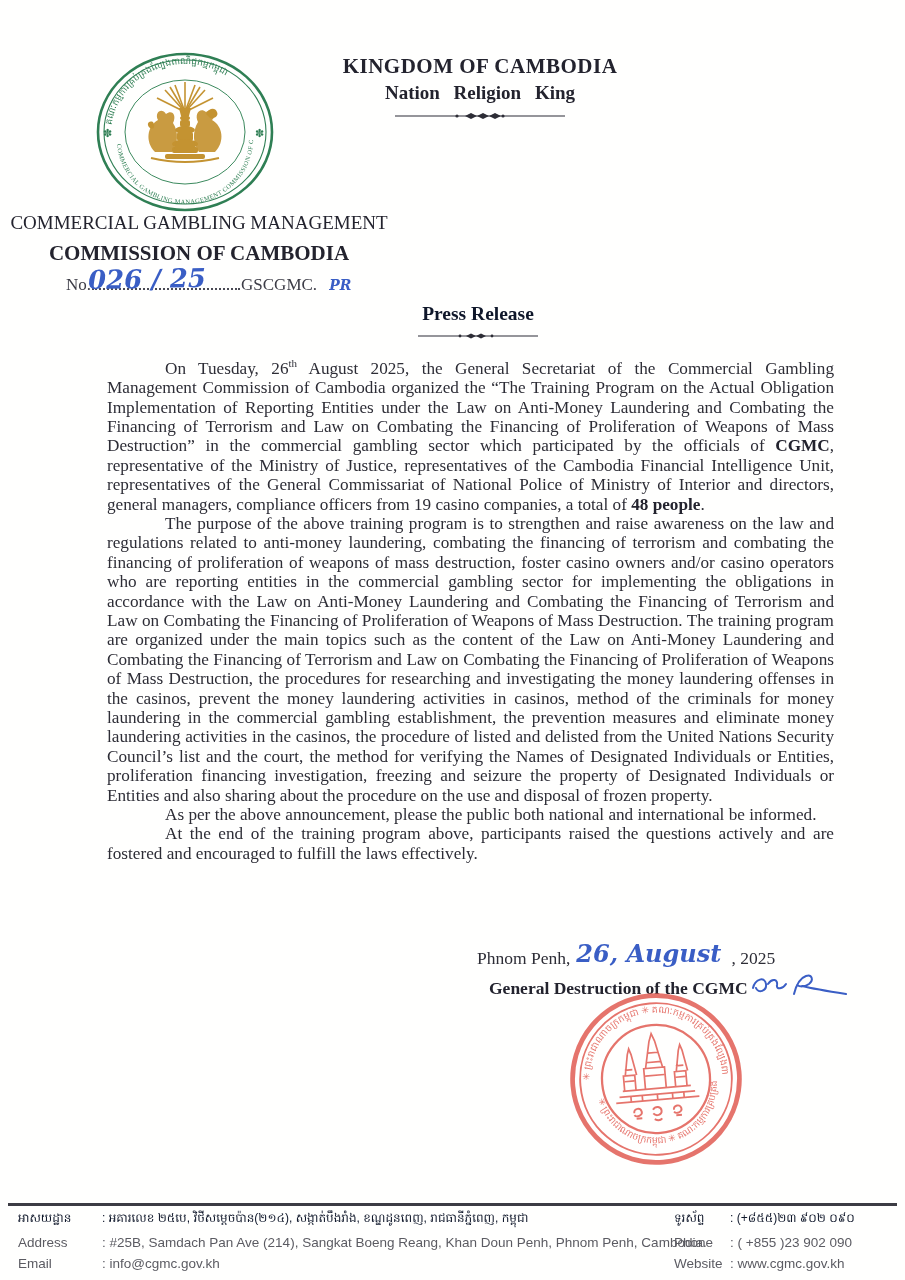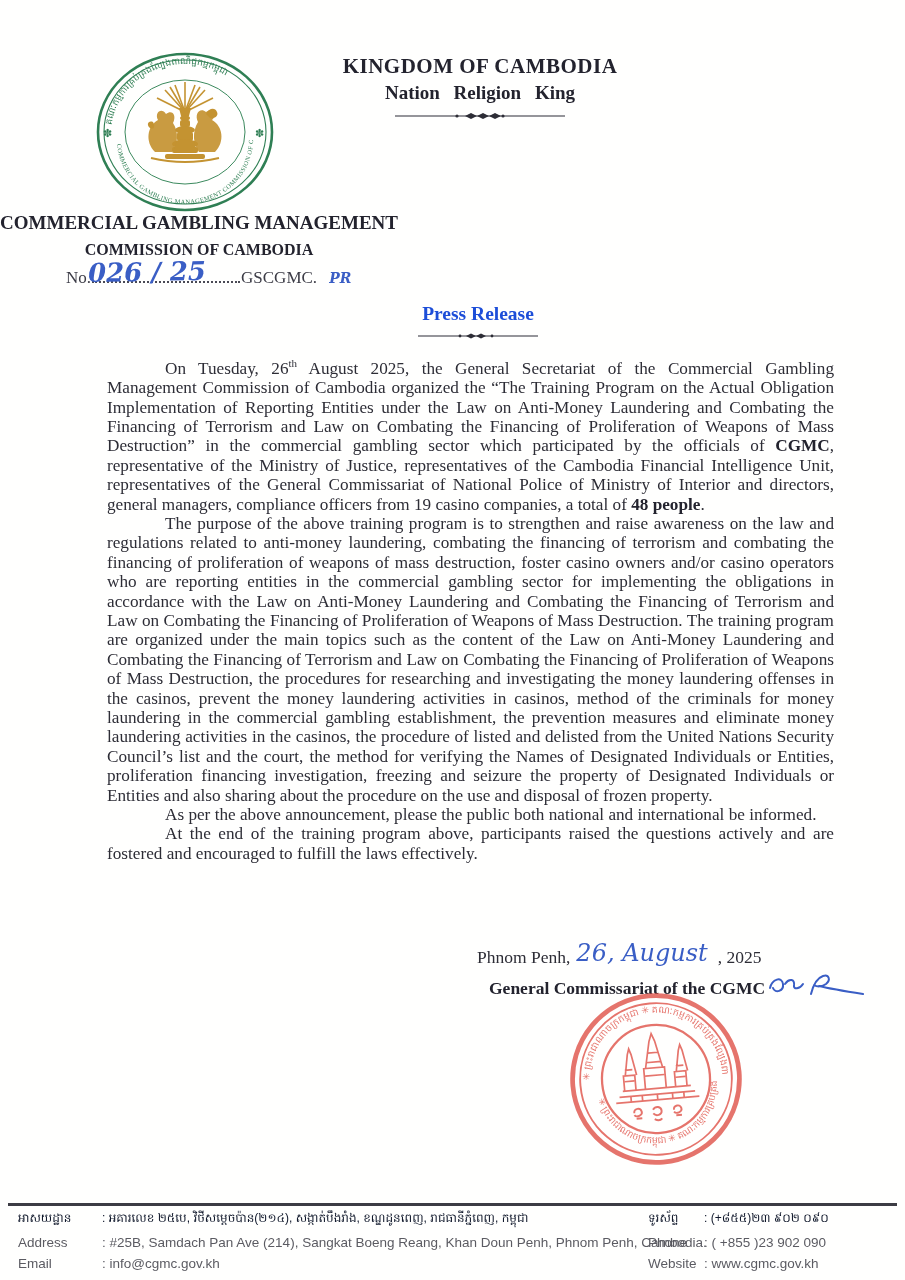--- a/index.html
+++ b/index.html
@@ -13,50 +13,50 @@
     overflow:hidden;
   }
   
   .kingdom-block{position:absolute;left:290px;top:32px;width:380px;text-align:center;margin-top:22px;}
   .kingdom-title{font-size:21px;font-weight:bold;color:#23232e;letter-spacing:.5px;}
   .kingdom-motto{font-size:19px;font-weight:bold;color:#23232e;word-spacing:9px;margin-top:3px;text-align:center;}
   .ornament{margin:6px auto 0;display:block;}
   .logo{position:absolute;left:95px;top:52px;width:180px;height:165px;}
   
   .org-block{position:absolute;left:0px;top:212px;width:398px;text-align:center;}
-  .org-line1{font-size:19px;font-weight:bold;color:#23232e;}
-  .org-line2{font-size:16px;font-weight:bold;color:#23232e;margin-top:7px;}
+  .org-line1{font-size:19px;font-weight:normal;color:#23232e;}
+  .org-line2{font-size:21px;font-weight:bold;color:#23232e;margin-top:7px;}
   .org-line3{font-size:18px;font-weight:bold;color:#23232e;margin-top:8px;}
   .ref-line{position:relative;margin-top:8px;font-size:17px;color:#3c3c46;text-align:left;padding-left:66px;height:32px;}
   .ref-dots{display:inline-block;width:148px;border-bottom:2px dotted #4a4a55;height:14px;margin:0 1px;}
   .ref-hand{position:absolute;left:88px;top:-10px;font-size:26px;font-weight:bold;transform:rotate(-1deg);}
   .hand{font-family:"DejaVu Serif", serif;font-style:italic;color:#3a5ec5;}
   .ref-type{font-size:14px;font-weight:bold;margin-left:8px;}
   
   .title-block{position:absolute;left:378px;top:303px;width:200px;text-align:center;}
-  .title-text{font-size:19.5px;font-weight:bold;color:#1d4ed8;}
+  .title-text{font-size:19.5px;font-weight:bold;color:#0f172a;}
   
   .body-text{
     position:absolute;left:107px;top:354px;width:727px;
     font-size:17.2px;line-height:19.4px;text-align:justify;color:#2d2d36;
   }
   .para{margin:0;text-indent:58px;}
   
   .date-line{position:absolute;left:477px;top:941px;font-size:17.5px;white-space:nowrap;}
-  .date-hand{font-size:24px;font-weight:normal;position:relative;top:-2px;margin:0 10px 0 6px;}
+  .date-hand{font-size:24px;font-weight:bold;position:relative;top:-2px;margin:0 10px 0 6px;}
   .signer-line{position:absolute;left:489px;top:972px;font-size:17.5px;font-weight:bold;color:#23232e;white-space:nowrap;}
   .sig-flourish{vertical-align:-6px;margin-left:2px;}
   .seal{position:absolute;left:560px;top:988px;width:192px;height:182px;transform:rotate(-5deg);opacity:.92;}
   
   .footer-rule{position:absolute;left:8px;top:1203px;width:889px;height:3px;background:#3c3c44;}
   .footer{font-family:"Liberation Sans", sans-serif;color:#5b5b62;}
   .f-kh{font-size:12px;color:#0f172a;}
   .f-en{font-size:13.5px;}
   .f-left{position:absolute;left:18px;white-space:nowrap;}
-  .f-right{position:absolute;left:648px;white-space:nowrap;}
+  .f-right{position:absolute;left:674px;white-space:nowrap;}
   .f-label{display:inline-block;}
   .lbl-kh{width:84px;}
   .lbl-en{width:84px;}
   .lbl-r{width:56px;}
   sup{font-size:11px;}
   b{color:#23232e;}
 </style>
 </head>
 <body>
 
@@ -142,21 +142,21 @@
     <p class="para"><span>On Tuesday, 26</span><sup>th</sup><span> August 2025, the General Secretariat of the Commercial Gambling Management Commission of Cambodia organized the “The Training Program on the Actual Obligation Implementation of Reporting Entities under the Law on Anti-Money Laundering and Combating the Financing of Terrorism and Law on Combating the Financing of Proliferation of Weapons of Mass Destruction” in the commercial gambling sector which participated by the officials of </span><b>CGMC</b><span>, representative of the Ministry of Justice, representatives of the Cambodia Financial Intelligence Unit, representatives of the General Commissariat of National Police of Ministry of Interior and directors, general managers, compliance officers from 19 casino companies, a total of </span><b>48 people</b><span>.</span></p>
     <p class="para">The purpose of the above training program is to strengthen and raise awareness on the law and regulations related to anti-money laundering, combating the financing of terrorism and combating the financing of proliferation of weapons of mass destruction, foster casino owners and/or casino operators who are reporting entities in the commercial gambling sector for implementing the obligations in accordance with the Law on Anti-Money Laundering and Combating the Financing of Terrorism and Law on Combating the Financing of Proliferation of Weapons of Mass Destruction. The training program are organized under the main topics such as the content of the Law on Anti-Money Laundering and Combating the Financing of Terrorism and Law on Combating the Financing of Proliferation of Weapons of Mass Destruction,  the procedures for researching and investigating the money laundering offenses in the casinos, prevent the money laundering activities in casinos, method of the criminals for money laundering in the commercial gambling establishment, the prevention measures and eliminate money laundering activities in the casinos, the procedure of listed and delisted from the United Nations Security Council’s list and the court, the method for verifying the Names of Designated Individuals or Entities, proliferation financing investigation, freezing and seizure the property of Designated Individuals or Entities and also sharing about the procedure on the use and disposal of frozen property.</p>
     <p class="para">As per the above announcement, please the public both national and international be informed.</p>
     <p class="para">At the end of the training program above, participants raised the questions actively and are fostered and encouraged to fulfill the laws effectively.</p>
   </main>
 
   <div class="date-line">
     <span>Phnom Penh,</span><span class="hand date-hand">26, August</span><span>, 2025</span>
   </div>
   <div class="signer-line">
-    <span>General Commissariat of the CGMC</span><svg class="sig-flourish" width="100" height="28" viewBox="0 0 100 28">
+    <span>General Destruction of the CGMC</span><svg class="sig-flourish" width="100" height="28" viewBox="0 0 100 28">
       <g stroke="#3a5ec5" stroke-width="2" fill="none" stroke-linecap="round">
         <path d="M3,16 c2,-9 12,-12 13,-4 c1,7 -8,10 -10,4 M18,12 c4,-6 10,-5 9,1 c-1,5 6,4 9,-1"></path>
         <path d="M44,22 c2,-8 6,-16 12,-18 c6,-2 8,4 3,8 c-4,3 -9,3 -12,1 M52,14 c8,2 18,4 44,8"></path>
       </g>
     </svg>
   </div>
 
   <div class="seal">
     <svg width="192" height="182" viewBox="0 0 192 192">
       <defs>

